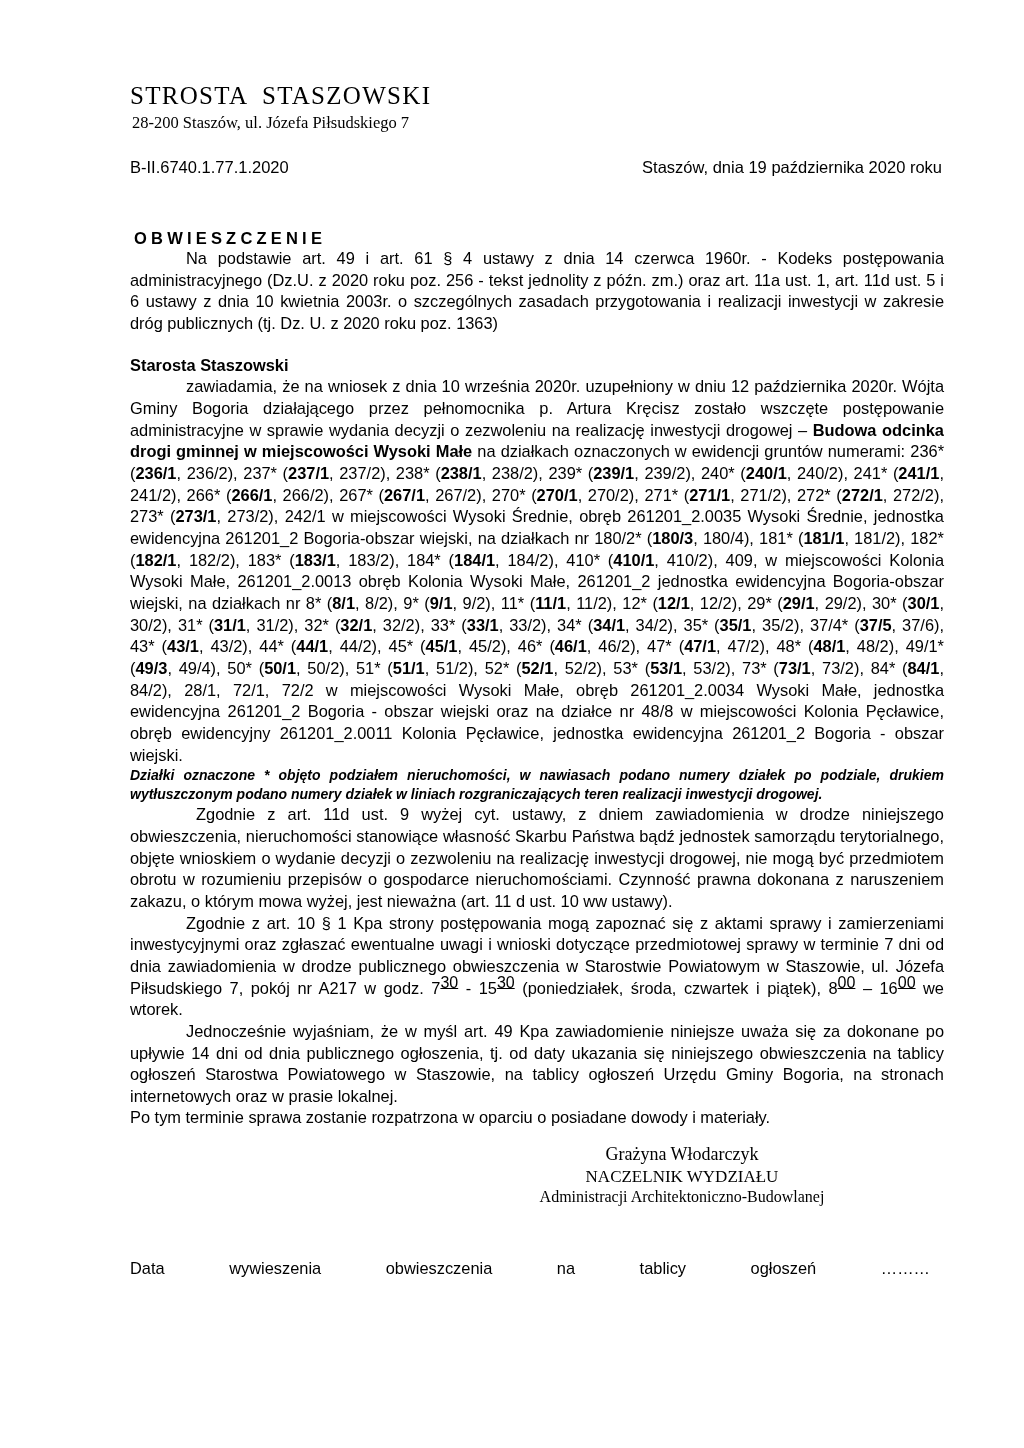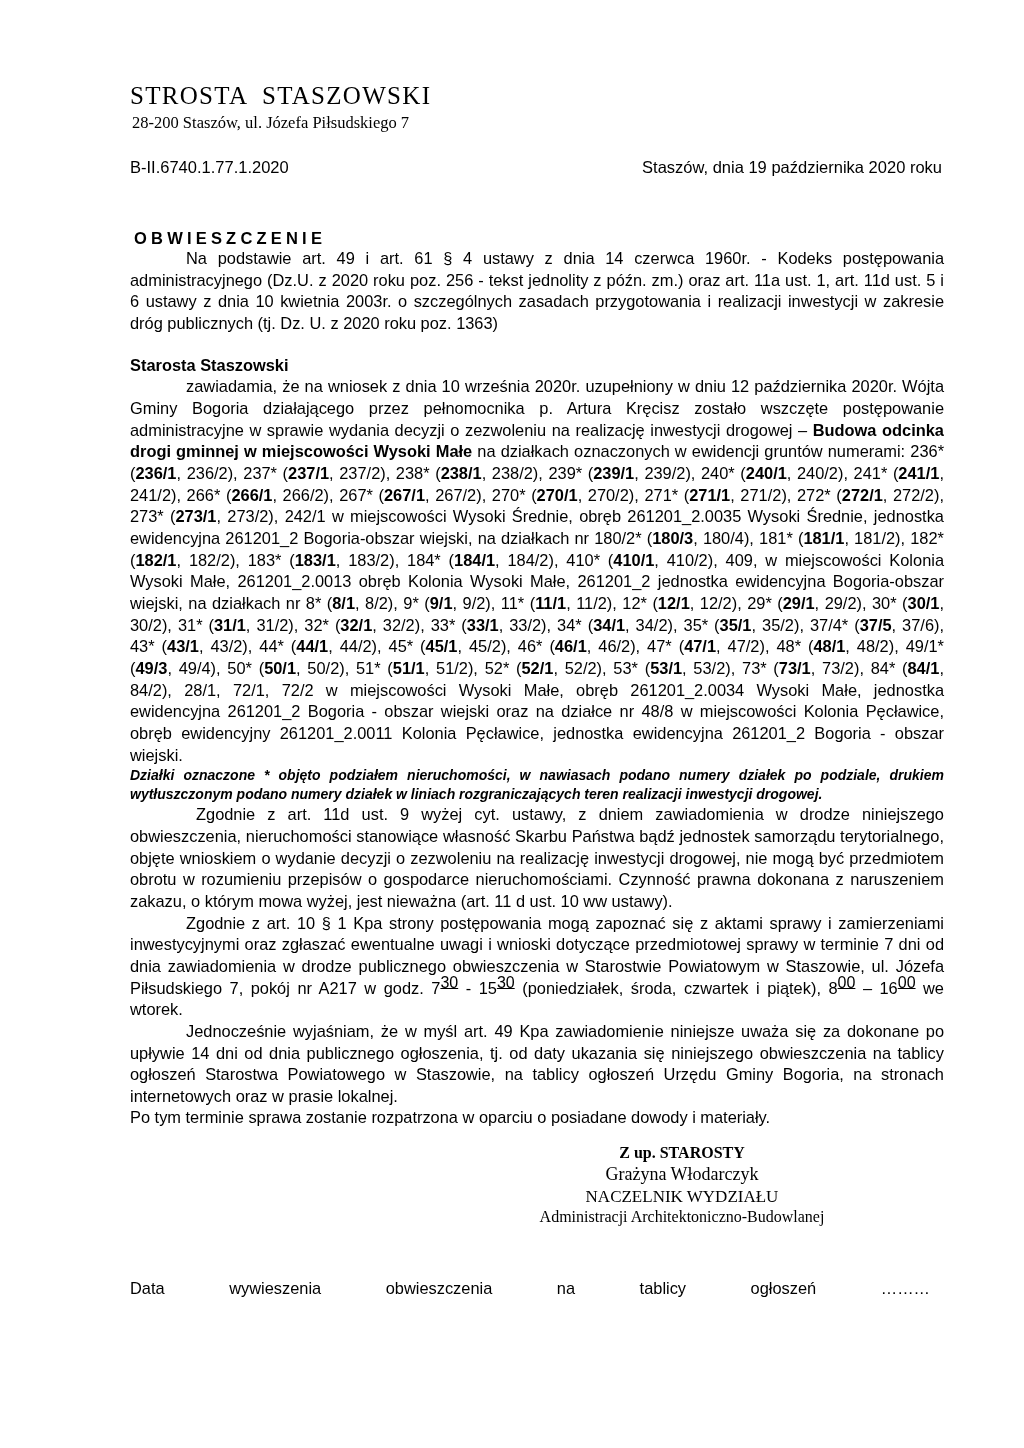--- a/index.html
+++ b/index.html
@@ -163,21 +163,20 @@
   <p class="body gap-lg indent-wide">Zgodnie z art. 11d ust. 9 wyżej cyt. ustawy, z dniem zawiadomienia w drodze niniejszego obwieszczenia, nieruchomości stanowiące własność Skarbu Państwa bądź jednostek samorządu terytorialnego, objęte wnioskiem o wydanie decyzji o zezwoleniu na realizację inwestycji drogowej, nie mogą być przedmiotem obrotu w rozumieniu przepisów o gospodarce nieruchomościami. Czynność prawna dokonana z naruszeniem zakazu, o którym mowa wyżej, jest nieważna (art. 11 d ust. 10 ww ustawy).</p>
 
   <p class="body indent"><span>Zgodnie z art. 10 § 1 Kpa strony postępowania mogą zapoznać się z aktami sprawy i zamierzeniami inwestycyjnymi oraz zgłaszać ewentualne uwagi i wnioski dotyczące przedmiotowej sprawy w terminie 7 dni od dnia zawiadomienia w drodze publicznego obwieszczenia w Starostwie Powiatowym w Staszowie, ul. Józefa Piłsudskiego 7, pokój nr A217 w godz. </span><span>7</span><span class="sup">30</span><span> - </span><span>15</span><span class="sup">30</span><span> (poniedziałek, środa, czwartek i piątek), </span><span>8</span><span class="sup">00</span><span> – </span><span>16</span><span class="sup">00</span><span> we wtorek.</span></p>
 
   <p class="body indent">Jednocześnie wyjaśniam, że w myśl art. 49 Kpa zawiadomienie niniejsze uważa się za dokonane po upływie 14 dni od dnia publicznego ogłoszenia, tj. od daty ukazania się niniejszego obwieszczenia na tablicy ogłoszeń Starostwa Powiatowego w Staszowie, na tablicy ogłoszeń Urzędu Gminy Bogoria, na stronach internetowych oraz w prasie lokalnej.</p>
 
   <p class="body">Po tym terminie sprawa zostanie rozpatrzona w oparciu o posiadane dowody i materiały.</p>
 
 
   <div class="signature">
-    <div class="sig-1">Z up. STAROSTY</div>
     <div class="sig-2">Grażyna Włodarczyk</div>
     <div class="sig-3">NACZELNIK WYDZIAŁU</div>
     <div class="sig-4">Administracji Architektoniczno-Budowlanej</div>
   </div>
 
   <div class="footer-line">
     <span>Data</span>
     <span>wywieszenia</span>
     <span>obwieszczenia</span>
     <span>na</span>

